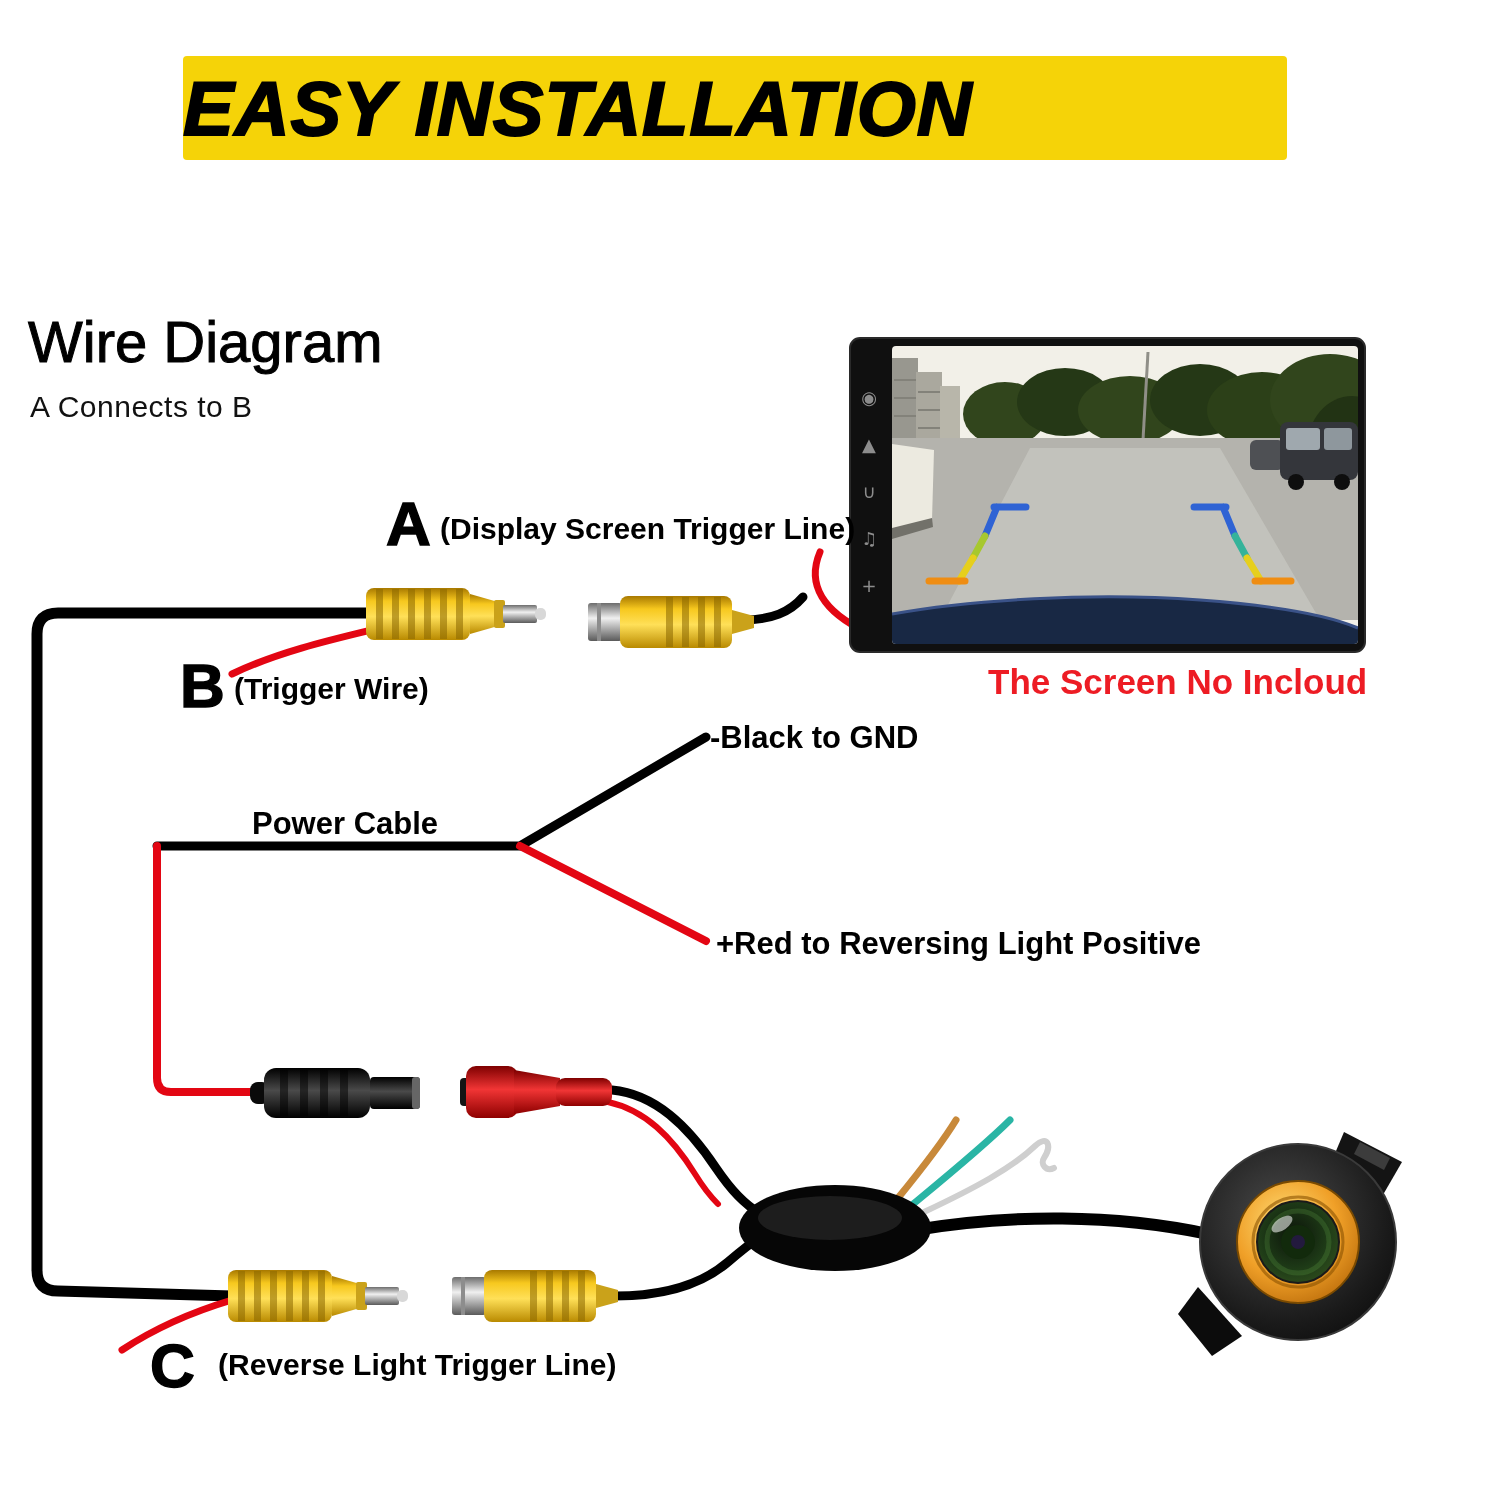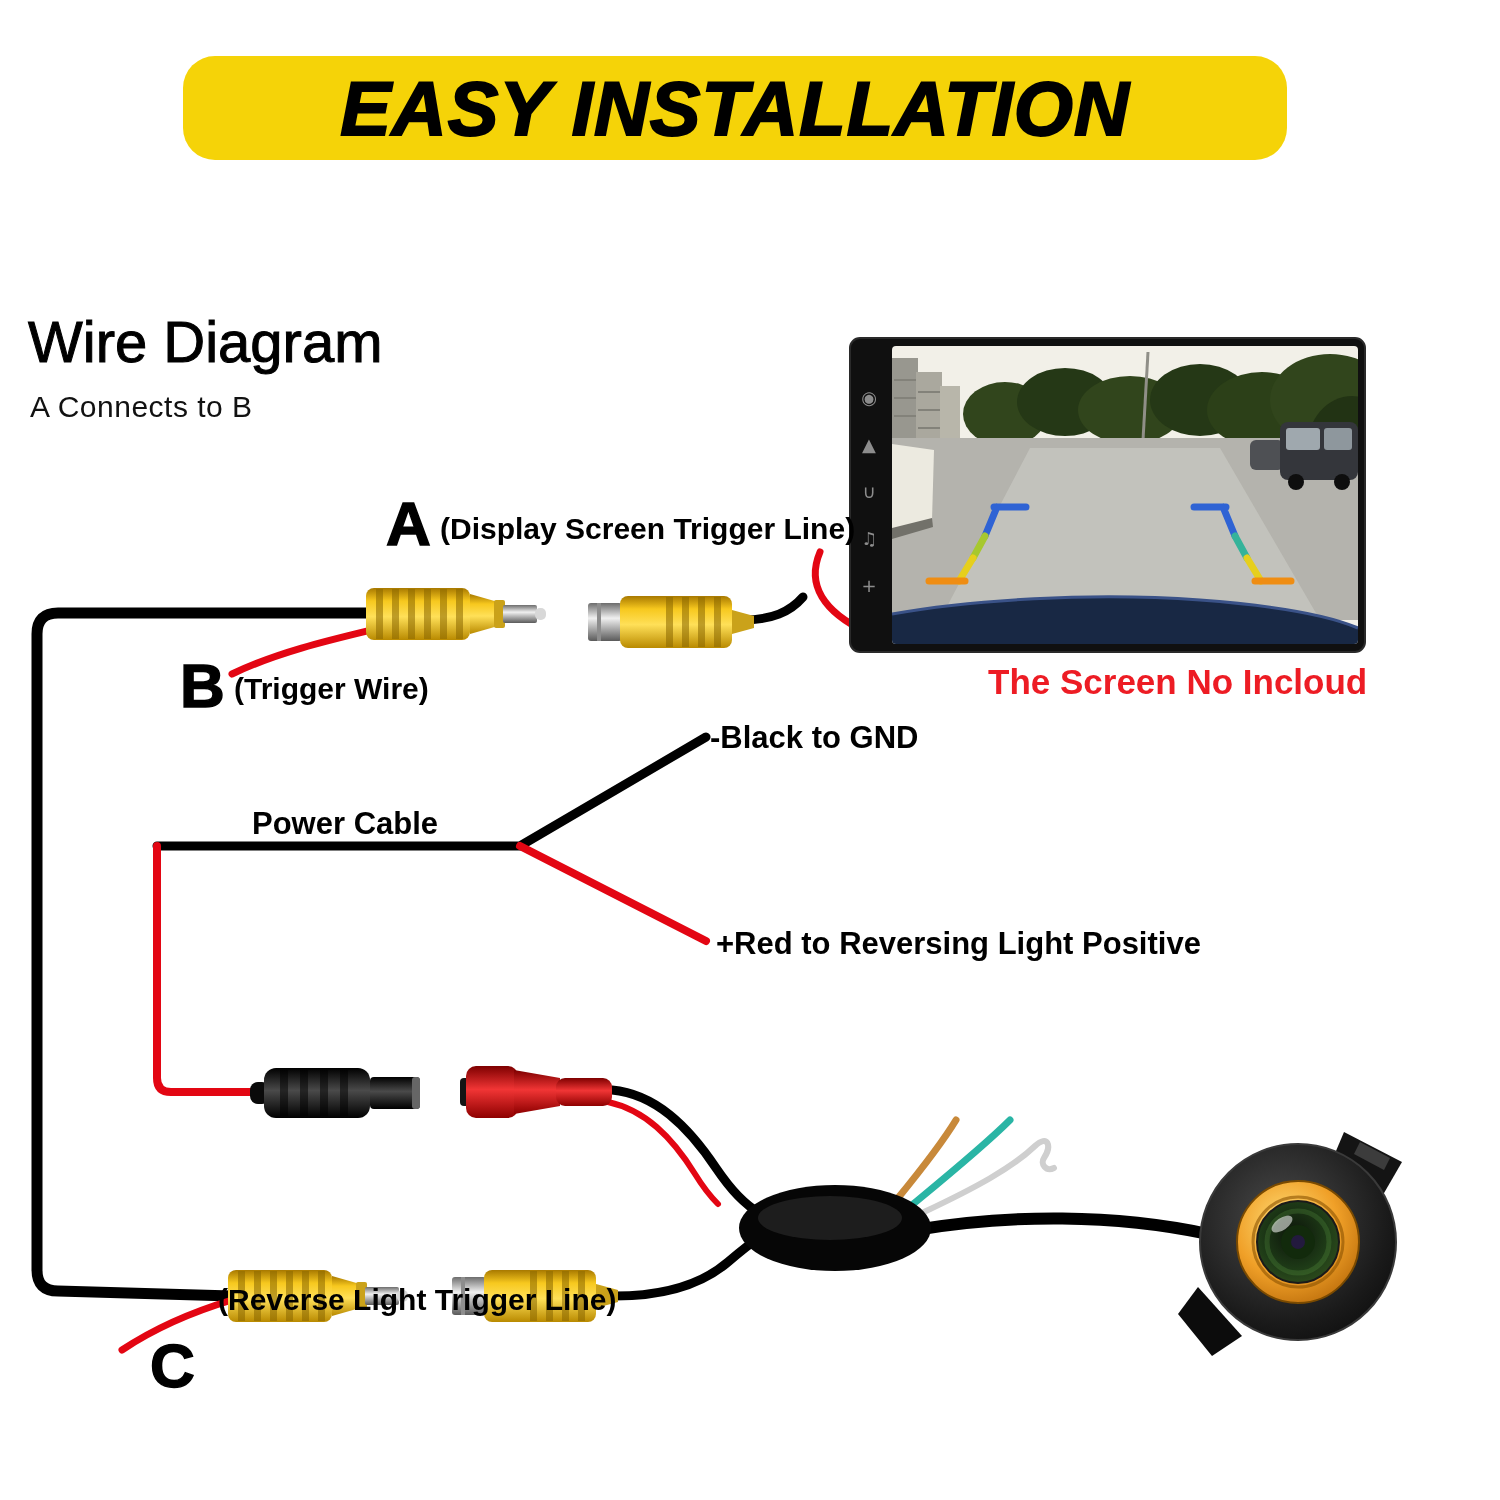--- a/index.html
+++ b/index.html
@@ -2,39 +2,39 @@
 <html><head>
 <meta charset="utf-8">
 <style>
   * { margin:0; padding:0; box-sizing:border-box; }
   html,body { width:1500px; height:1500px; background:#ffffff; font-family:"Liberation Sans", sans-serif; }
   .stage { position:relative; width:1500px; height:1500px; overflow:hidden; background:#fff; }
   svg.diagram { position:absolute; left:0; top:0; width:1500px; height:1500px; z-index:1; }
   .label { position:absolute; z-index:2; color:#000; white-space:nowrap; }
   .banner {
     position:absolute; left:183px; top:56px; width:1104px; height:104px;
-    background:#F5D308; border-radius:32px; display:flex; align-items:center; justify-content:center;
+    background:#F5D308; border-radius:4px; display:flex; align-items:center; 
     z-index:2;
   }
   .banner-text {
     font-size:76px; font-weight:bold; font-style:italic; color:#000; letter-spacing:1px;
     -webkit-text-stroke:2px #000;
   }
   .wire-title { left:28px; top:308px; font-size:58px; font-weight:normal; -webkit-text-stroke:1px #000; }
   .note { font-size:30px; color:#111; letter-spacing:0.5px; }
   .note-a { left:30px; top:390px; }
   .note-c { left:30px; top:438px; }
   .big-letter { font-size:62px; font-weight:bold; -webkit-text-stroke:1.5px #000; }
   .letter-a { left:386px; top:488px; }
   .letter-b { left:180px; top:650px; }
   .letter-c { left:150px; top:1330px; }
   .sub { font-size:30px; font-weight:bold; }
   .sub-a { left:440px; top:512px; }
   .sub-b { left:234px; top:672px;text-align:right; }
-  .sub-c { left:218px; top:1283px; }
+  .sub-c { left:218px; top:1348px; }
   .plain-bold { font-size:31px; font-weight:bold; }
   .lbl-gnd { left:710px; top:720px; }
   .lbl-power { left:252px; top:806px; }
   .lbl-red { left:716px; top:926px; }
   .screen-note { left:988px; top:662px; font-size:35px; font-weight:bold; color:#ED1C24; }
 </style>
 </head>
 <body>
 
 <div class="stage">

